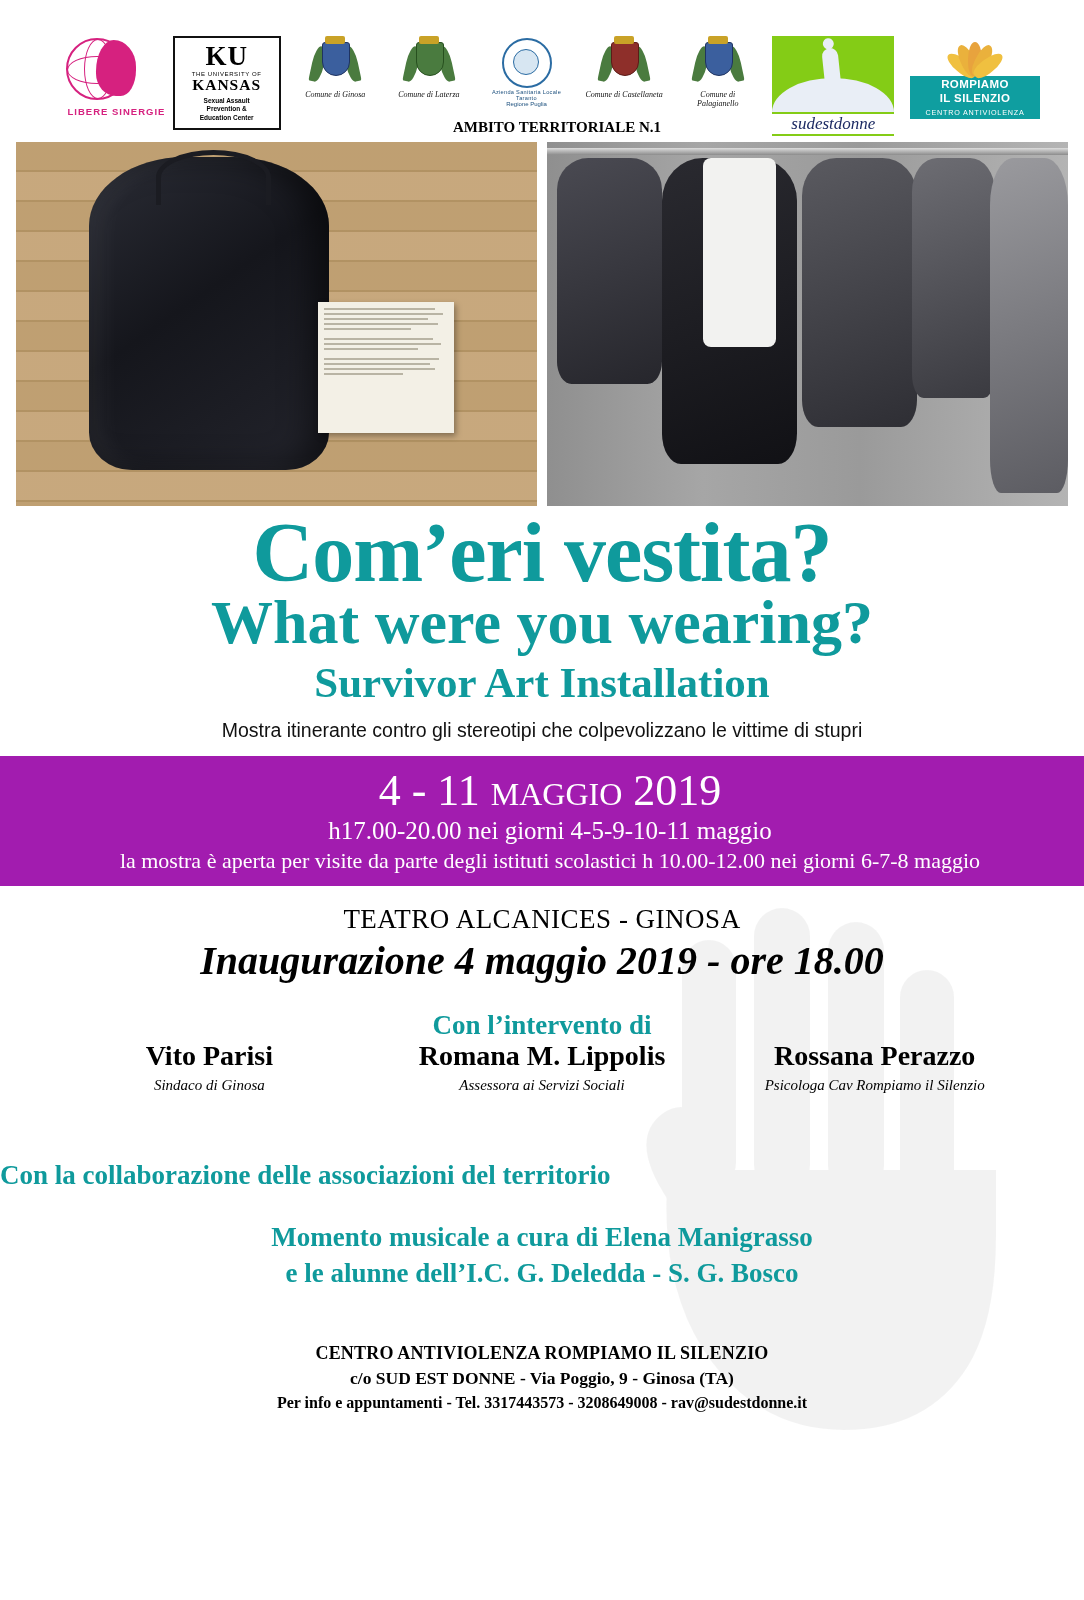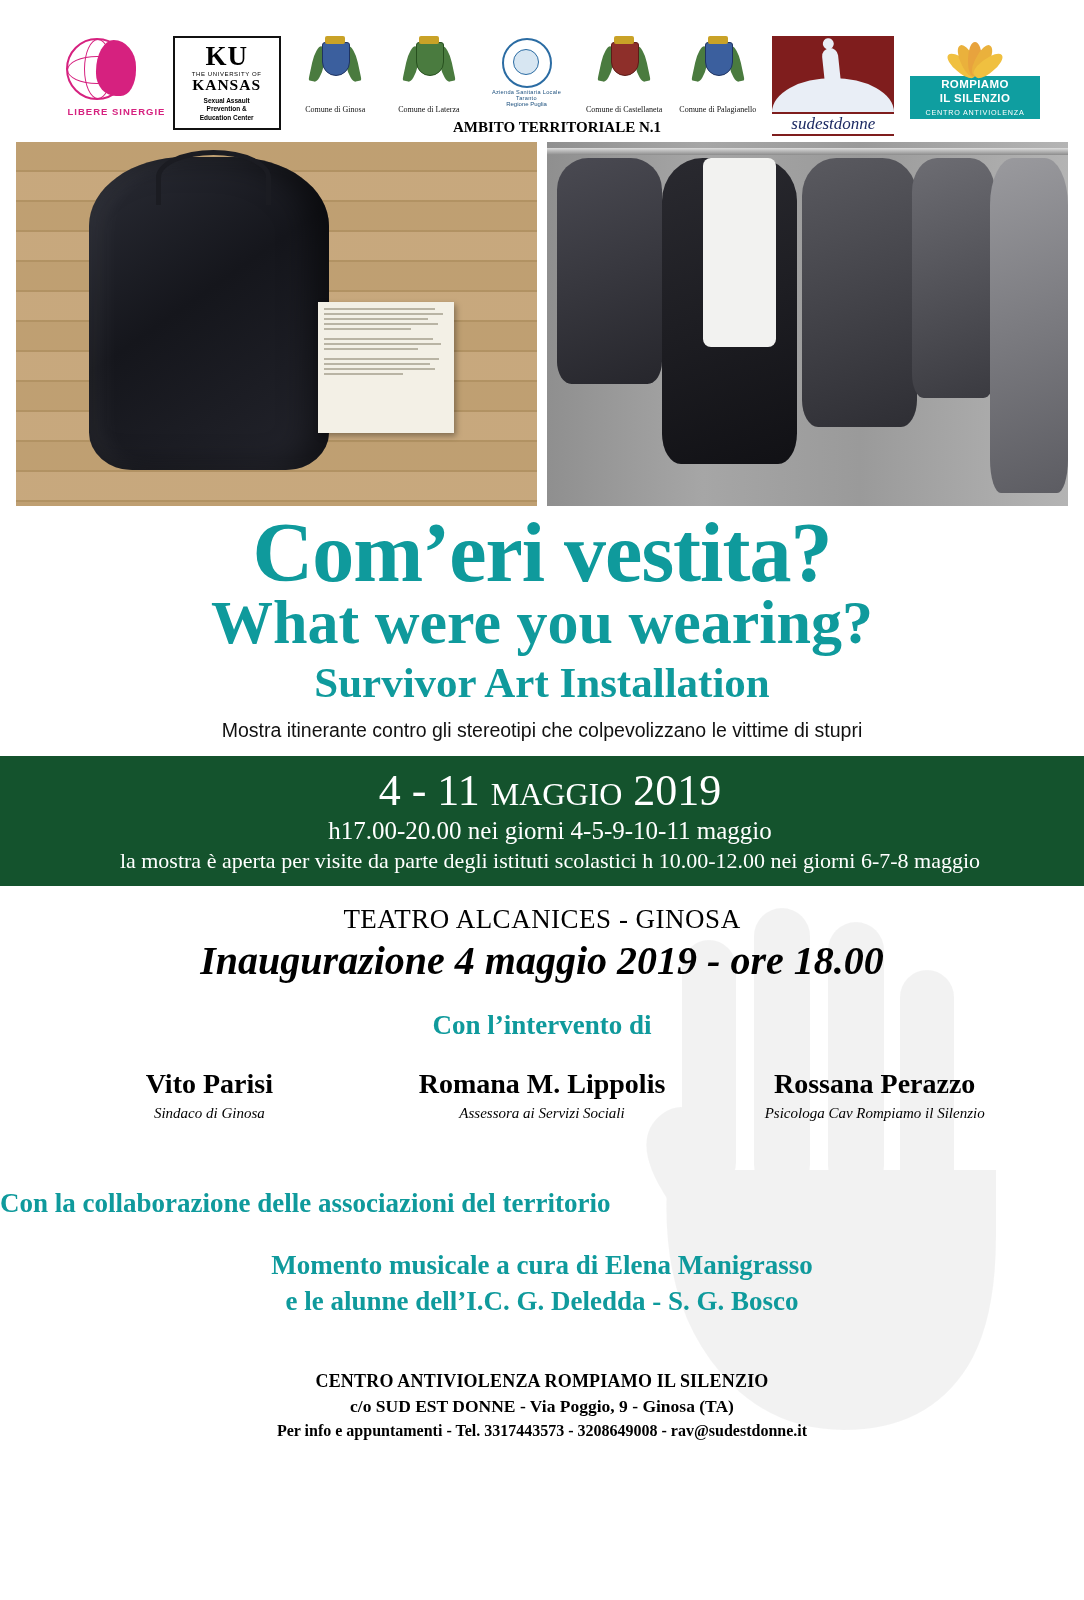--- a/index.html
+++ b/index.html
@@ -45,23 +45,24 @@
   }
   .logo {
     display: flex;
     flex-direction: column;
     align-items: center;
     justify-content: flex-start;
   }
   .logo-caption {
     font-size: 8px;
     font-family: "Liberation Serif", serif;
-    margin-top: 17px;
+    margin-top: 2px;
     text-align: center;
     color: #111;
+    font-style: italic;
   }
 
   
   .libere {
     width: 105px;
     height: 92px;
     position: relative;
   }
   .libere .globe {
     position: absolute;
@@ -197,21 +198,21 @@
   .asl .t2 {
     font-size: 6px;
     color: #1b4f7d;
     font-family: "Liberation Sans", sans-serif;
   }
 
   
   .sud {
     width: 122px;
     height: 100px;
-    background: #7f1d1d;
+    background: #84cc16;
     position: relative;
   }
   .sud .wave {
     position: absolute;
     left: 0; bottom: 24px;
     width: 122px; height: 34px;
     background: #e9eef6;
     border-radius: 50% 50% 0 0 / 100% 100% 0 0;
   }
   .sud .figure {
@@ -401,21 +402,21 @@
   .t-tag {
     font-family: "Liberation Sans", sans-serif;
     font-size: 19.5px;
     color: #111;
     margin-top: 10px;
   }
 
   
   .date-band {
     margin-top: 14px;
-    background: #14532d;
+    background: #a21caf;
     color: #ffffff;
     text-align: center;
     padding: 10px 0 12px 16px;
   }
   .date-band .big {
     font-family: "Liberation Serif", serif;
     font-size: 44px;
     line-height: 1.12;
   }
   .date-band .big .small-caps {
@@ -455,21 +456,20 @@
     font-size: 27px;
     color: #0f9a9c;
     margin-top: 26px;
   }
 
   .speakers {
     display: flex;
     justify-content: center;
     align-items: flex-start;
     gap: 34px;
-    margin-top: 28px;
     padding: 0 60px;
     box-sizing: border-box;
   }
   .speaker { flex: 1; text-align: center; }
   .speaker .nm {
     font-family: "Liberation Serif", serif;
     font-weight: bold;
     font-size: 28px;
     line-height: 1.1;
   }

